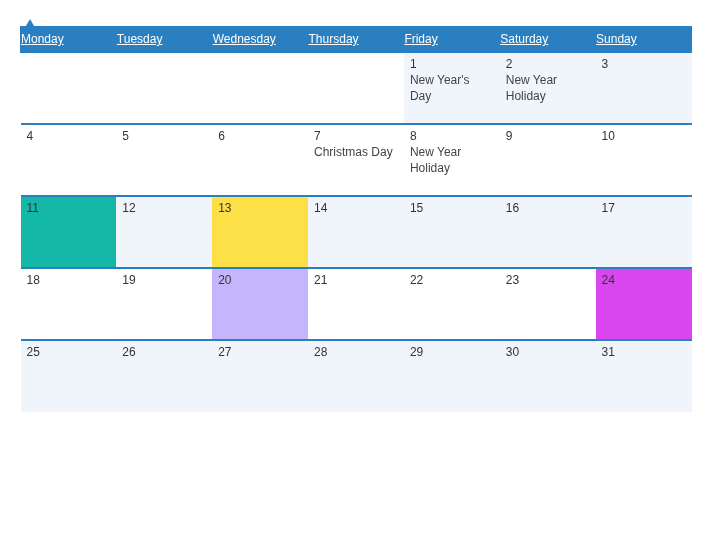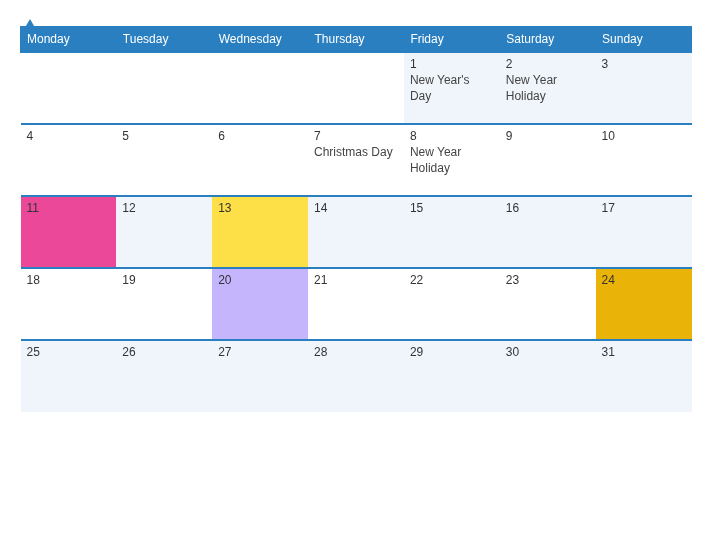--- a/index.html
+++ b/index.html
@@ -65,23 +65,24 @@
     }
     .calendar {
       width: 100%;
       border-collapse: collapse;
     }
     .calendar thead tr th {
       background-color: #2a7fc1;
       color: #fff;
       font-size: 12px;
       font-weight: normal;
-      padding: 5px 6px;
+      padding: 5px 0;
       text-align: left;
       border: 1px solid #2a7fc1;
+      text-decoration: underline;
     }
     .calendar tbody tr {
       border-top: 2px solid #2a7fc1;
     }
     .calendar tbody tr td {
       width: calc(100% / 7);
       height: 72px;
       vertical-align: top;
       padding: 4px 6px;
       border: none;
@@ -180,21 +181,21 @@
             <div class="day-event">New Year Holiday</div>
           </td>
           <td style="background-color: rgb(255, 255, 255);">
             <div class="day-num">9</div>
           </td>
           <td style="background-color: rgb(255, 255, 255);">
             <div class="day-num">10</div>
           </td>
         </tr>
         <tr>
-          <td style="background-color: #ec4899;">
+          <td style="background-color: #14b8a6;">
             <div class="day-num">11</div>
           </td>
           <td style="background-color: rgb(240, 245, 251);">
             <div class="day-num">12</div>
           </td>
           <td style="background-color: #fde047;">
             <div class="day-num">13</div>
           </td>
           <td style="background-color: rgb(240, 245, 251);">
             <div class="day-num">14</div>
@@ -221,21 +222,21 @@
           </td>
           <td style="background-color: rgb(255, 255, 255);">
             <div class="day-num">21</div>
           </td>
           <td style="background-color: rgb(255, 255, 255);">
             <div class="day-num">22</div>
           </td>
           <td style="background-color: rgb(255, 255, 255);">
             <div class="day-num">23</div>
           </td>
-          <td style="background-color: #eab308;">
+          <td style="background-color: #d946ef;">
             <div class="day-num">24</div>
           </td>
         </tr>
         <tr>
           <td style="background-color: rgb(240, 245, 251);">
             <div class="day-num">25</div>
           </td>
           <td style="background-color: rgb(240, 245, 251);">
             <div class="day-num">26</div>
           </td>

